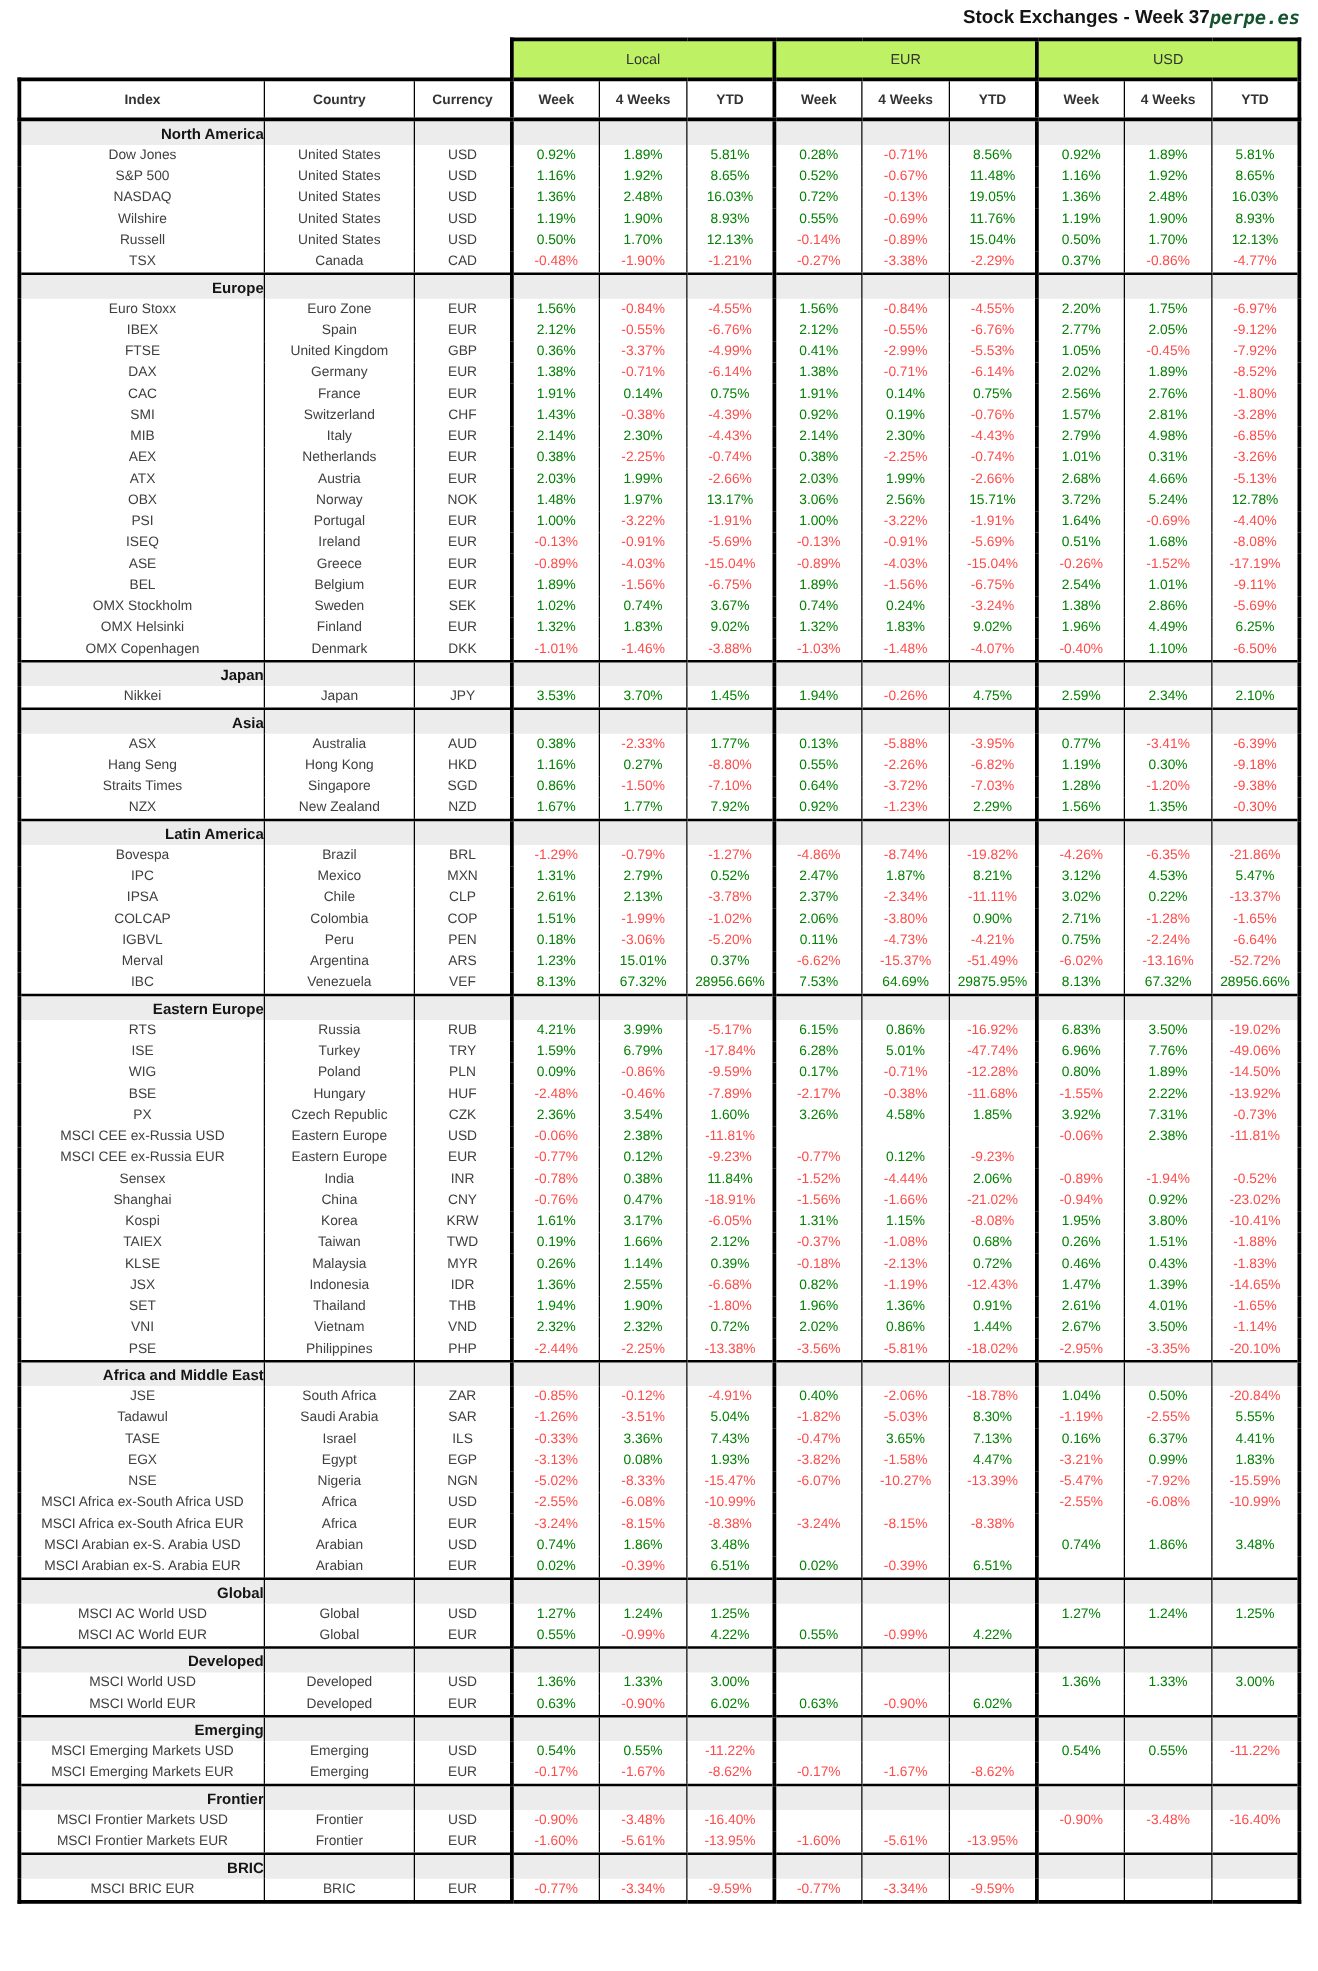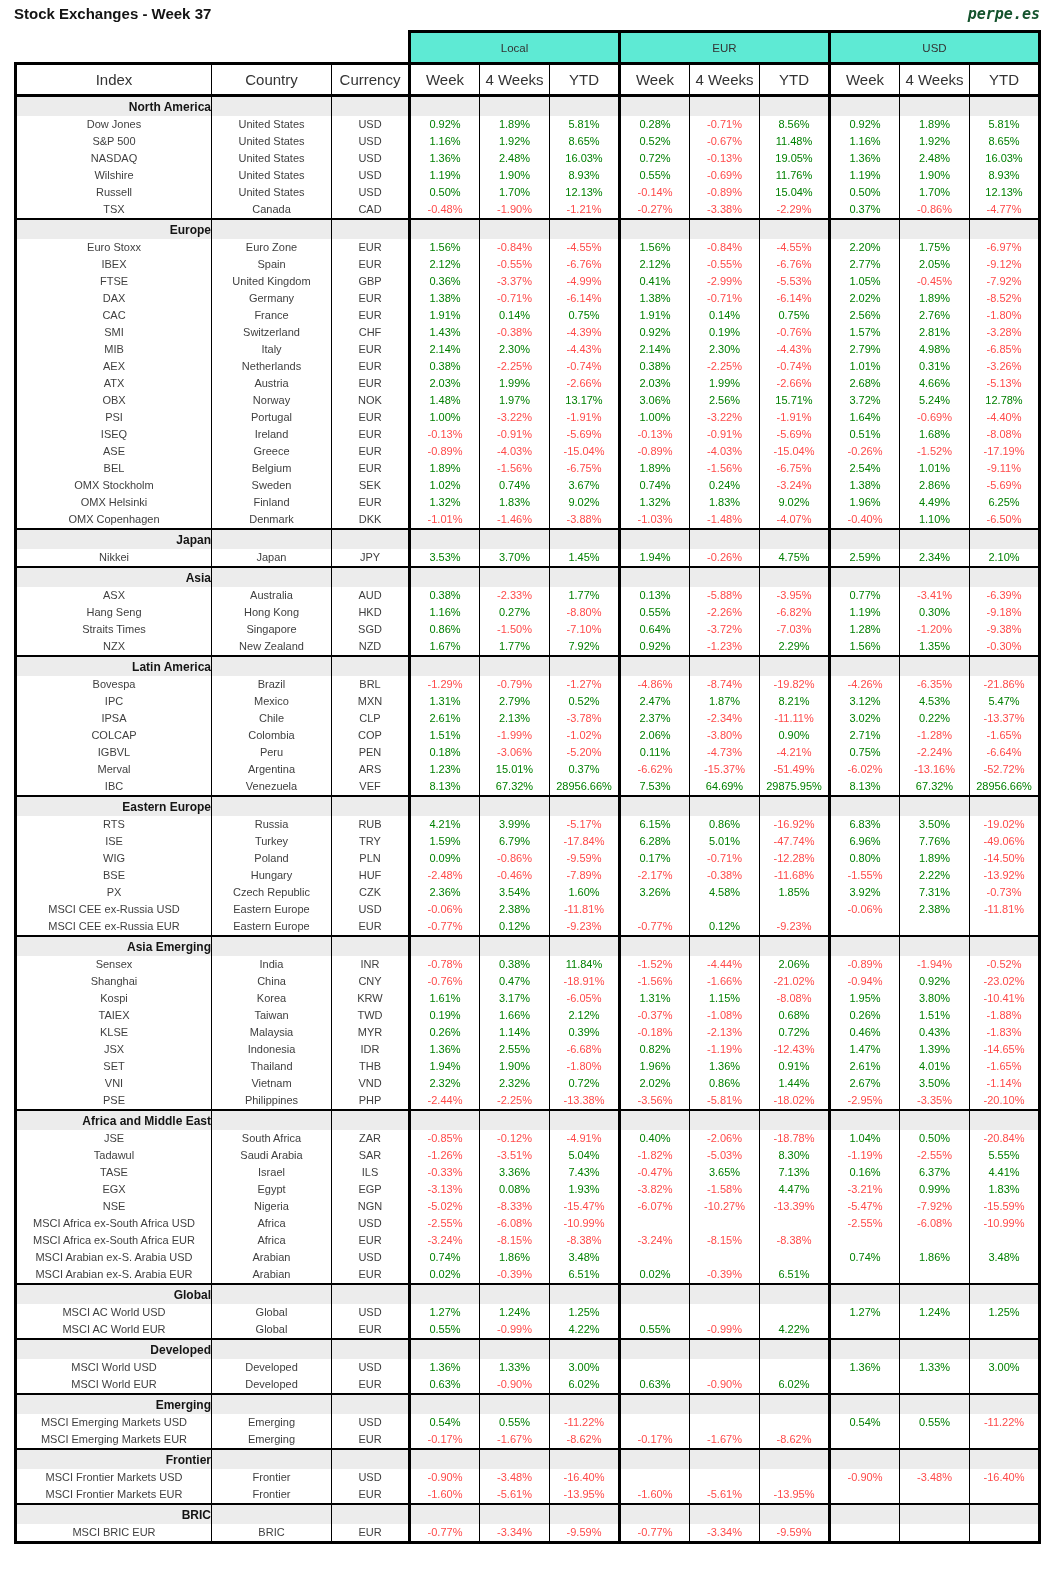--- a/index.html
+++ b/index.html
@@ -1,31 +1,31 @@
 <!DOCTYPE html>
 <html><head>
 <meta charset="utf-8">
 <style>
   html,body{margin:0;padding:0;background:#fff;}
   body{width:1054px;height:1577px;font-family:"Liberation Sans",sans-serif;-webkit-font-smoothing:antialiased;}
-  .page-header{display:flex;justify-content:space-between;align-items:flex-start;padding:5px 14px 3px 14px;height:22px;}
+  .page-header{display:flex;justify-content:flex-end;align-items:flex-start;padding:5px 14px 3px 14px;height:22px;}
   .page-title{font-weight:bold;font-size:15px;color:#141414;letter-spacing:0;}
   .brand{font-family:"DejaVu Sans Mono",monospace;font-style:italic;font-weight:bold;font-size:15px;color:#14532d;}
   table{border-collapse:collapse;margin-left:14px;table-layout:fixed;}
   td,th{padding:0;margin:0;font-size:11px;text-align:center;white-space:nowrap;overflow:hidden;color:#3f3f3f;}
   
   .ol{border-left:3px solid #000;}
   .orr{border-right:3px solid #000;}
   .bl{border-left:1.5px solid #000;}
   .gl{border-left:3px solid #000;}
   
   .spacer{border:none;background:#fff;}
-  .group-cell{border-top:3px solid #000;border-left:3px solid #000;height:29px;font-size:11.5px;color:#333;background:#5eead4;}
+  .group-cell{border-top:3px solid #000;border-left:3px solid #000;height:29px;font-size:11.5px;color:#333;background:#bef264;}
   
-  .hcell{border-top:3px solid #000;border-bottom:3px solid #000;height:29px;font-weight:normal;font-size:15px;color:#333;background:#fff;}
+  .hcell{border-top:3px solid #000;border-bottom:3px solid #000;height:29px;font-weight:bold;font-size:11px;color:#333;background:#fff;}
   
   .section-row td{background:#ececec;border-top:2px solid #000;height:19px;}
   .section-name{text-align:right;padding-left:7px;font-weight:bold;font-size:12px;color:#141414;}
   
   .data-row td{height:17px;line-height:17px;background:#fff;}
   tr:last-child td{border-bottom:3px solid #000;}
   .pos{color:#018001;}
   .neg{color:#ff4a4a;}
 </style>
 </head>
@@ -737,34 +737,20 @@
         <td class="gl neg">-0.77%</td>
         <td class="bl pos">0.12%</td>
         <td class="bl neg">-9.23%</td>
         <td class="gl neg">-0.77%</td>
         <td class="bl pos">0.12%</td>
         <td class="bl neg">-9.23%</td>
         <td class="gl"></td>
         <td class="bl"></td>
         <td class="bl orr"></td>
       </tr>
-      <tr class="section-row">
-        <td class="section-name ol">Asia Emerging</td>
-        <td class="bl"></td>
-        <td class="bl"></td>
-        <td class="gl"></td>
-        <td class="bl"></td>
-        <td class="bl"></td>
-        <td class="gl"></td>
-        <td class="bl"></td>
-        <td class="bl"></td>
-        <td class="gl"></td>
-        <td class="bl"></td>
-        <td class="bl orr"></td>
-      </tr>
       <tr class="data-row">
         <td class="c-index ol">Sensex</td>
         <td class="bl">India</td>
         <td class="bl">INR</td>
         <td class="gl neg">-0.78%</td>
         <td class="bl pos">0.38%</td>
         <td class="bl pos">11.84%</td>
         <td class="gl neg">-1.52%</td>
         <td class="bl neg">-4.44%</td>
         <td class="bl pos">2.06%</td>

